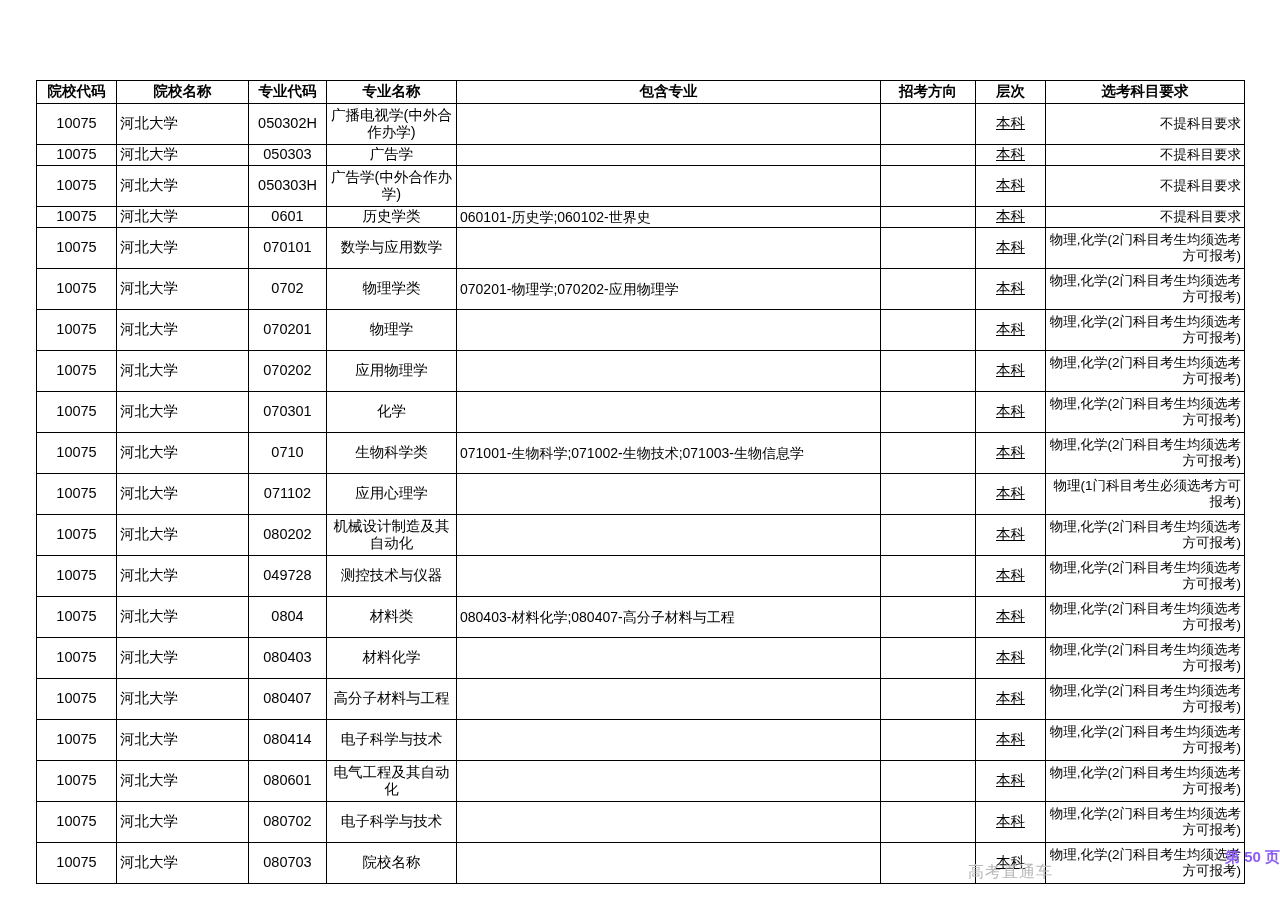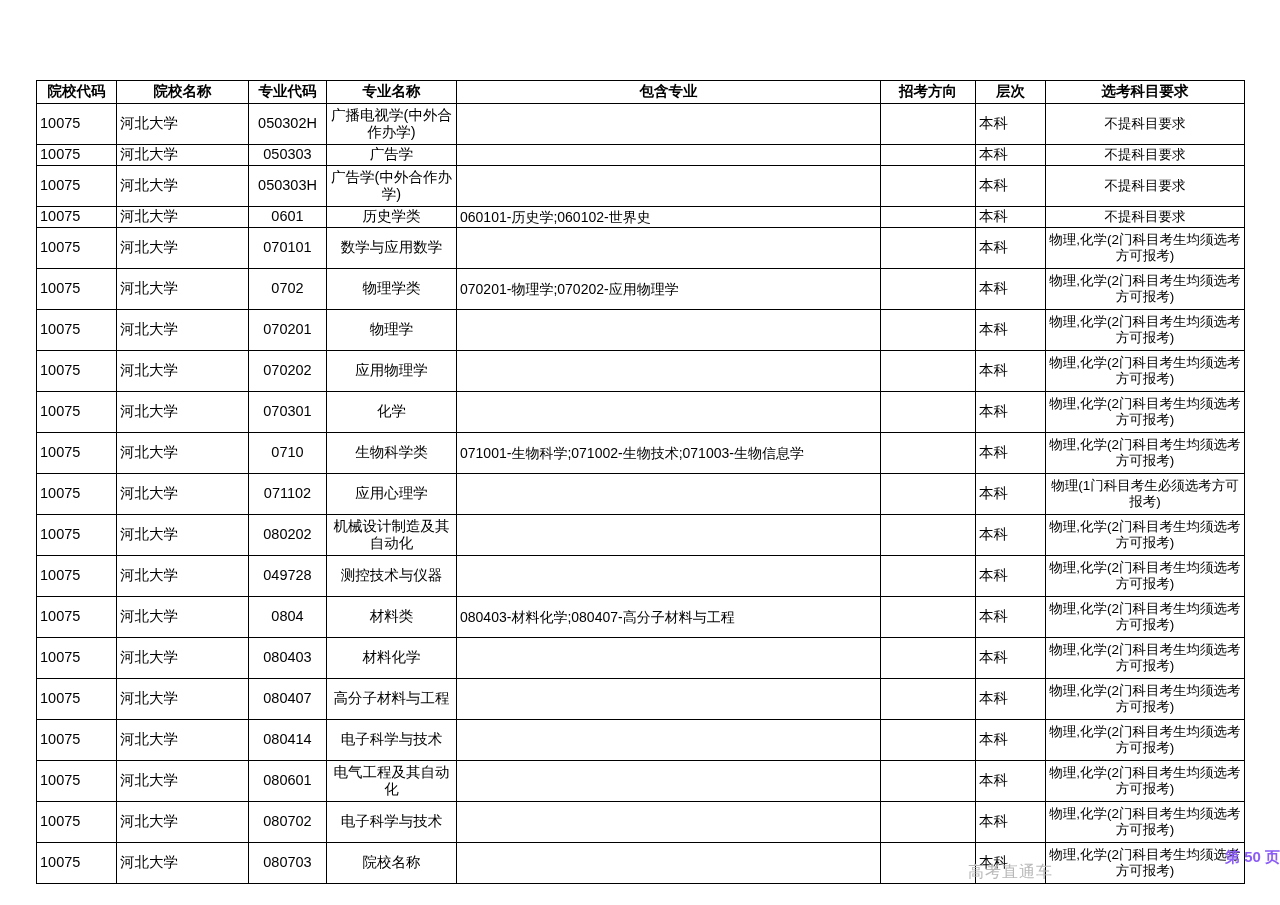--- a/index.html
+++ b/index.html
@@ -51,28 +51,28 @@
   
   col.c-code      { width: 80px; }
   col.c-school    { width: 132px; }
   col.c-mcode     { width: 78px; }
   col.c-mname     { width: 130px; }
   col.c-include   { width: 424px; }
   col.c-dir       { width: 95px; }
   col.c-level     { width: 70px; }
   col.c-req       { width: 199px; }
 
-  td.code      { text-align: left; padding-left: 4px; }
+  td.code      { text-align: center; padding-left: 4px; }
   td.school    { text-align: left; padding-left: 6px; margin-left: 17px; }
   td.mcode     { text-align: center; padding-left: 4px; }
   td.mname     { text-align: center; padding-left: 4px; }
   td.include   { text-align: left; padding-left: 4px; font-size: 14px; }
   td.dir       { text-align: left; }
-  td.level     { text-align: left; }
-  td.req       { text-align: center; padding-left: 3px; font-size: 13.5px; line-height: 1.12; }
+  td.level     { text-align: center; text-decoration: underline; }
+  td.req       { text-align: right; padding-left: 3px; font-size: 13.5px; line-height: 1.12; }
 
   .row-tall td { height: 38px; }
   .row-short td { height: 18px; }
 
   .footer-page {
     position: absolute;
     left: 0;
     top: 848px;
     width: 1280px;
     text-align: right;

